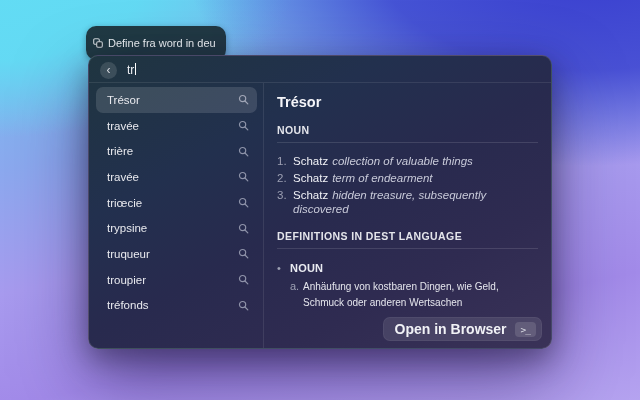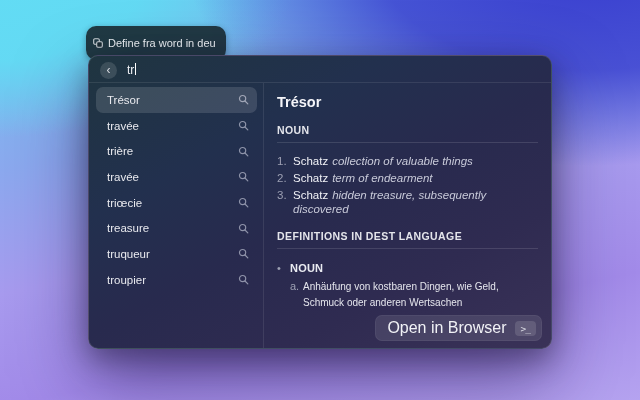--- a/index.html
+++ b/index.html
@@ -86,21 +86,21 @@
   .dest-text { color: #e5e6ed; font-size: 10px; line-height: 15.5px; max-width: 272px; }
 
   .open-btn {
     position: absolute; right: 9px; bottom: 7px;
     display: flex; align-items: center; gap: 8px;
     background: rgba(255,255,255,0.10);
     border: 1px solid rgba(255,255,255,0.05);
     border-radius: 7px; padding: 3px 5px 3px 11px;
     cursor: default;
   }
-  .open-btn-label { color: #f1f2f6; font-size: 16px; font-weight: 400; }
+  .open-btn-label { color: #f1f2f6; font-size: 14px; font-weight: 700; }
   .kbd {
     background: rgba(255,255,255,0.13); border-radius: 4px;
     padding: 2px 6px; color: #d9dbe3; font-size: 9.5px;
     font-family: "DejaVu Sans Mono", monospace; letter-spacing: -1px;
   }
 </style>
 </head>
 <body>
 
 <div class="toast">
@@ -169,39 +169,48 @@
       <div class="row">
         <span>triœcie</span>
         <span class="mag">
             <svg width="11" height="11" viewBox="0 0 11 11">
               <circle cx="4.6" cy="4.6" r="3.1" fill="none" stroke="#a9adc0" stroke-width="1.2"></circle>
               <line x1="7" y1="7" x2="9.8" y2="9.8" stroke="#a9adc0" stroke-width="1.2" stroke-linecap="round"></line>
             </svg>
           </span>
       </div>
       <div class="row">
-        <span>treasure</span>
+        <span>trypsine</span>
         <span class="mag">
             <svg width="11" height="11" viewBox="0 0 11 11">
               <circle cx="4.6" cy="4.6" r="3.1" fill="none" stroke="#a9adc0" stroke-width="1.2"></circle>
               <line x1="7" y1="7" x2="9.8" y2="9.8" stroke="#a9adc0" stroke-width="1.2" stroke-linecap="round"></line>
             </svg>
           </span>
       </div>
       <div class="row">
         <span>truqueur</span>
         <span class="mag">
             <svg width="11" height="11" viewBox="0 0 11 11">
               <circle cx="4.6" cy="4.6" r="3.1" fill="none" stroke="#a9adc0" stroke-width="1.2"></circle>
               <line x1="7" y1="7" x2="9.8" y2="9.8" stroke="#a9adc0" stroke-width="1.2" stroke-linecap="round"></line>
             </svg>
           </span>
       </div>
       <div class="row">
         <span>troupier</span>
+        <span class="mag">
+            <svg width="11" height="11" viewBox="0 0 11 11">
+              <circle cx="4.6" cy="4.6" r="3.1" fill="none" stroke="#a9adc0" stroke-width="1.2"></circle>
+              <line x1="7" y1="7" x2="9.8" y2="9.8" stroke="#a9adc0" stroke-width="1.2" stroke-linecap="round"></line>
+            </svg>
+          </span>
+      </div>
+      <div class="row">
+        <span>tréfonds</span>
         <span class="mag">
             <svg width="11" height="11" viewBox="0 0 11 11">
               <circle cx="4.6" cy="4.6" r="3.1" fill="none" stroke="#a9adc0" stroke-width="1.2"></circle>
               <line x1="7" y1="7" x2="9.8" y2="9.8" stroke="#a9adc0" stroke-width="1.2" stroke-linecap="round"></line>
             </svg>
           </span>
       </div>
     </div>
 
     <div class="vdiv"></div>

